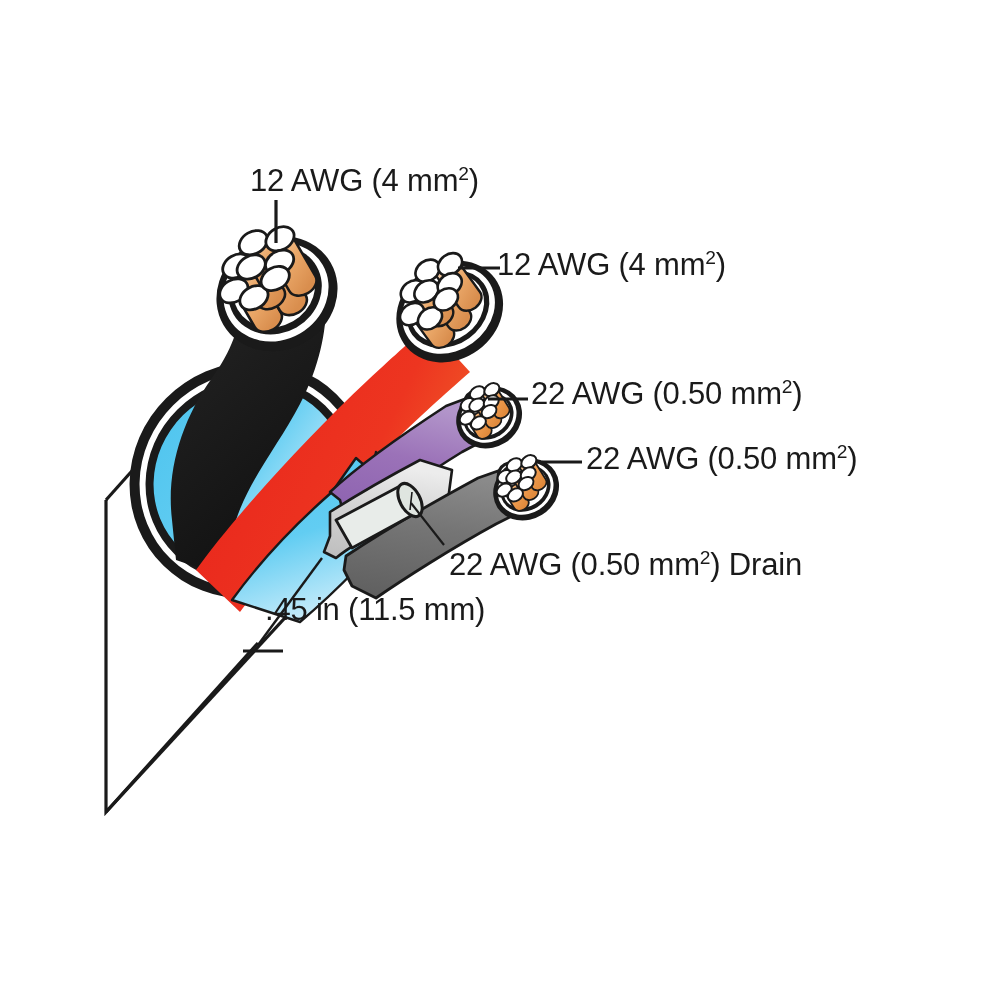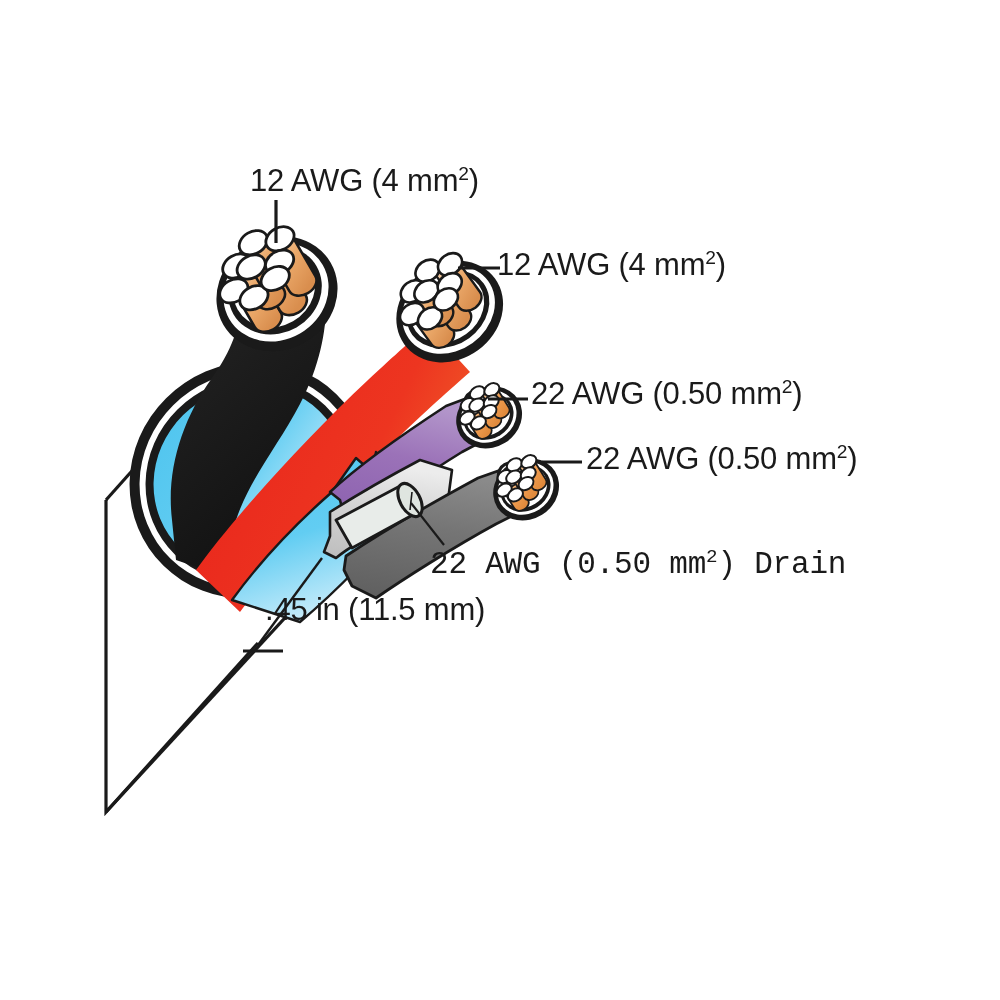--- a/index.html
+++ b/index.html
@@ -39,21 +39,21 @@
   }
   .callout-label sup {
     font-size: 0.62em;
     vertical-align: super;
     line-height: 0;
   }
   #label-cond-black { left: 250px;  top: 165px; }
   #label-cond-red   { left: 497px;  top: 249px; }
   #label-cond-purple{ left: 531px;  top: 378px; }
   #label-cond-gray  { left: 586px;  top: 443px; }
-  #label-drain      { left: 430px;  top: 549px; font-family: Liberation Mono, monospace; }
+  #label-drain      { left: 449px;  top: 549px; }
   #label-diameter   { left: 265px;  top: 594px; }
 </style>
 </head>
 <body>
 
 <div id="diagram-root">
 
   <svg id="cable-svg" viewBox="0 0 1000 1000" xmlns="http://www.w3.org/2000/svg">
     <defs>
       <linearGradient id="gradBlue" x1="0" y1="0" x2="0.4" y2="1">

